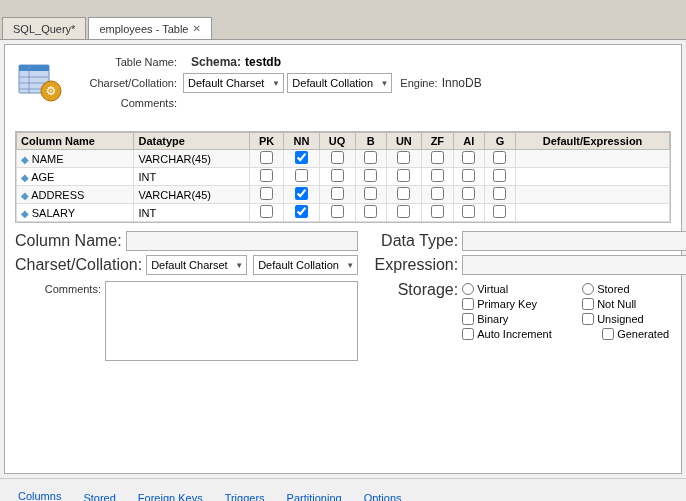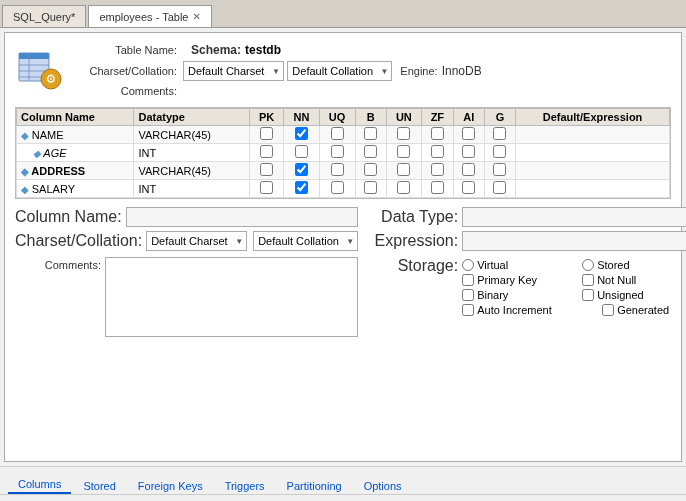--- a/index.html
+++ b/index.html
@@ -10,21 +10,21 @@
       width: 686px;
       height: 501px;
       overflow: hidden;
     }
 
     
     .tab-bar {
       display: flex;
       background: #d4d0c8;
       border-bottom: 1px solid #999;
-      height: 28px;
+      height: 40px;
       align-items: flex-end;
     }
     .tab {
       padding: 3px 10px;
       border: 1px solid #999;
       border-bottom: none;
       background: #e8e4dc;
       color: #333;
       cursor: pointer;
       font-size: 11px;
@@ -132,21 +132,21 @@
       font-size: 11px;
     }
     .engine-value {
       margin-left: 4px;
       color: #333;
     }
 
     
     .columns-table {
       border: 1px solid #bbb;
-      margin-top: 0;
+      margin-top: 12px;
       flex-shrink: 0;
     }
     .columns-table table {
       width: 100%;
       border-collapse: collapse;
       font-size: 11px;
     }
     .columns-table th {
       background: #e8e4dc;
       border: 1px solid #bbb;
@@ -414,21 +414,21 @@
     </td>
             <td class="cell-center">
       <input type="checkbox" class="cb" style="">
     </td>
             <td class="cell-center">
       <input type="checkbox" class="cb" style="">
     </td>
             <td></td>
           </tr>
           <tr style="background: rgb(255, 255, 255);">
-    <td style="padding-left:16px;font-style:italic;">
+    <td style="padding-left:4px;">
       <span style="color:#5599cc; font-size:10px;">◆</span>
       <span> AGE</span>
     </td>
     <td>INT</td>
   <td class="cell-center">
       <input type="checkbox" class="cb" style="">
     </td>
             <td class="cell-center">
       <input type="checkbox" class="cb" style="">
     </td>
@@ -446,21 +446,21 @@
     </td>
             <td class="cell-center">
       <input type="checkbox" class="cb" style="">
     </td>
             <td class="cell-center">
       <input type="checkbox" class="cb" style="">
     </td>
             <td></td>
           </tr>
           <tr style="background: rgb(248, 248, 248);">
-    <td style="font-weight:bold;">
+    <td style="">
       <span style="color:#5599cc; font-size:10px;">◆</span>
       <span> ADDRESS</span>
     </td>
     <td>VARCHAR(45)</td>
   <td class="cell-center">
       <input type="checkbox" class="cb" style="">
     </td>
             <td class="cell-center">
       <input type="checkbox" class="cb" checked="" style="">
     </td>

